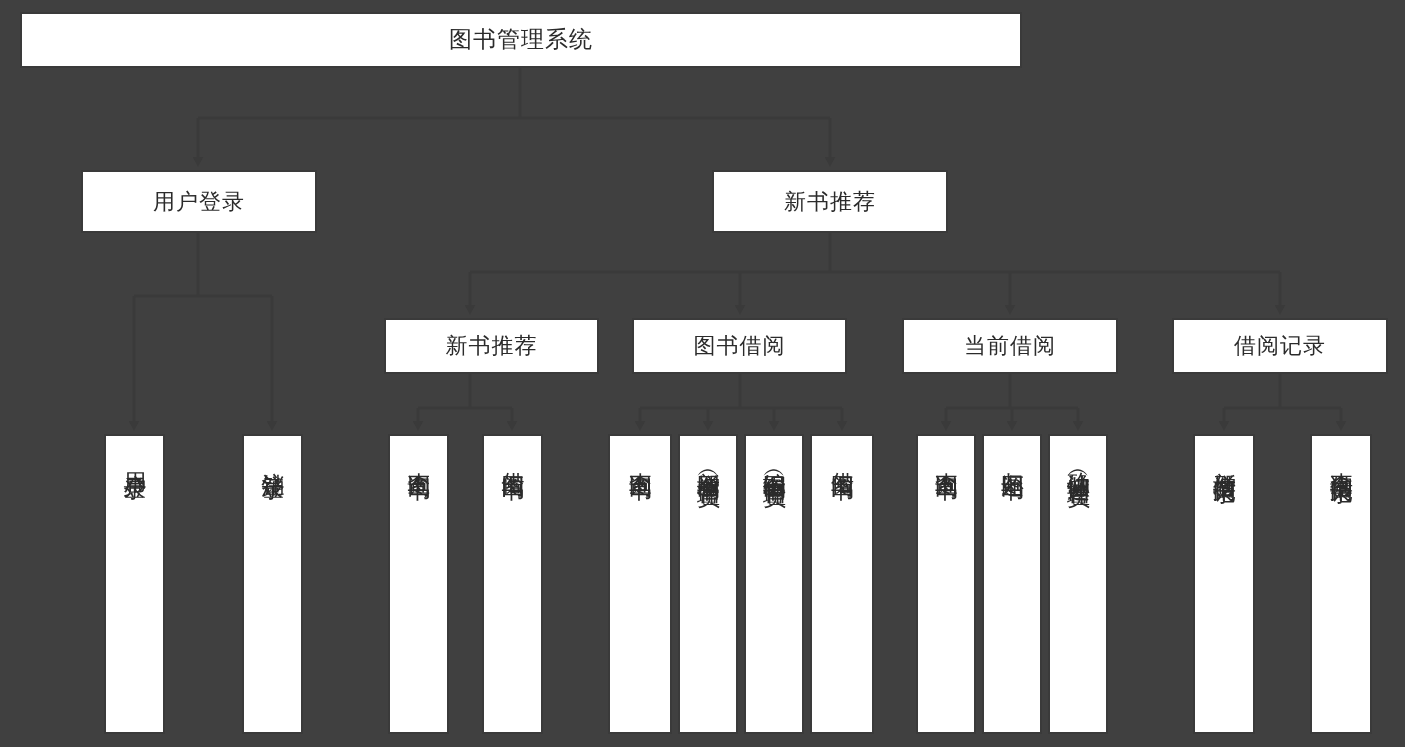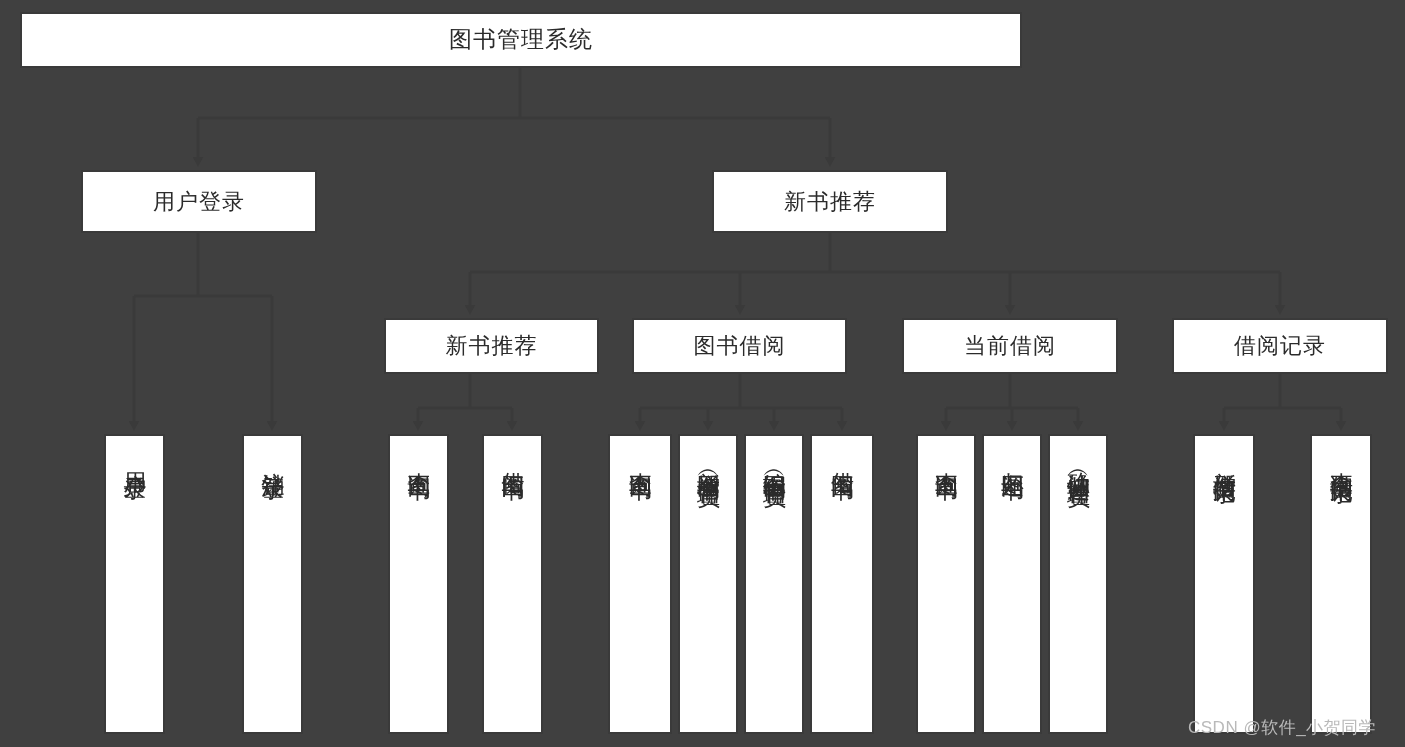--- a/index.html
+++ b/index.html
@@ -192,15 +192,14 @@
     <span class="node-label">确认归还（管理员）</span>
   </div>
 
   <div class="node vertical" style="left:1193px; top:434px; width:62px; height:300px;">
     <span class="node-label">新增借阅记录</span>
   </div>
   <div class="node vertical" style="left:1310px; top:434px; width:62px; height:300px;">
     <span class="node-label">查询借阅记录</span>
   </div>
 
-  <div class="watermark">CSDN @软件_小贺同学</div>
 
 </div>
 
 </body></html>

